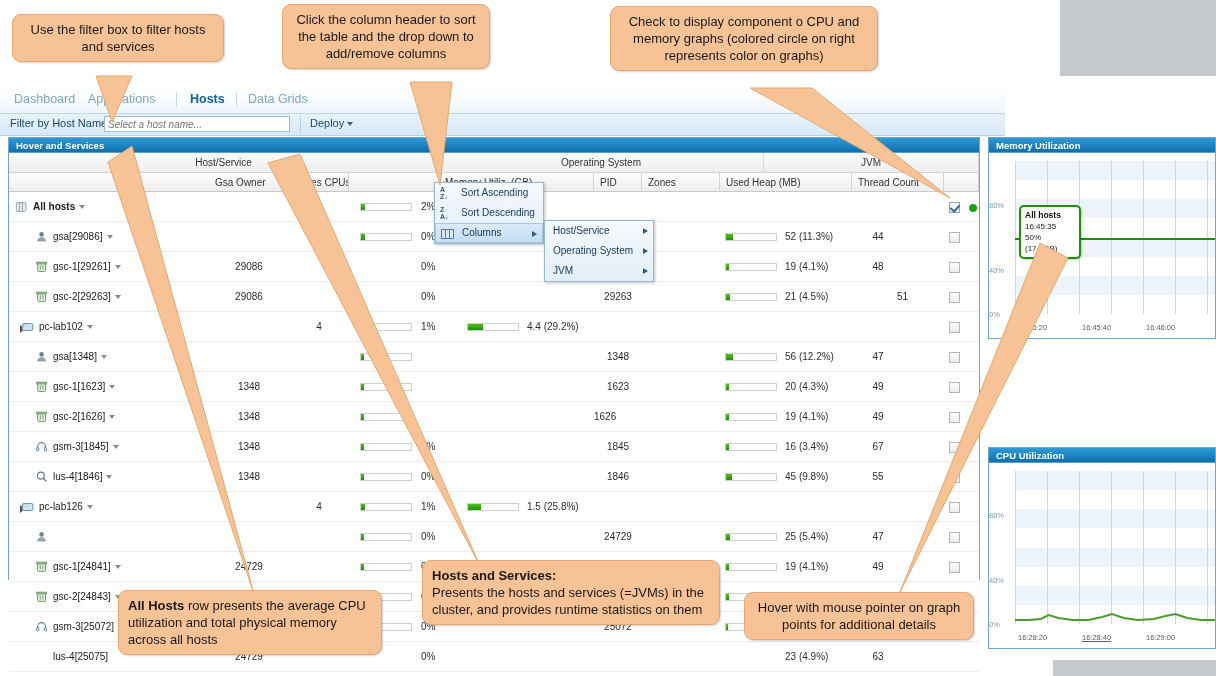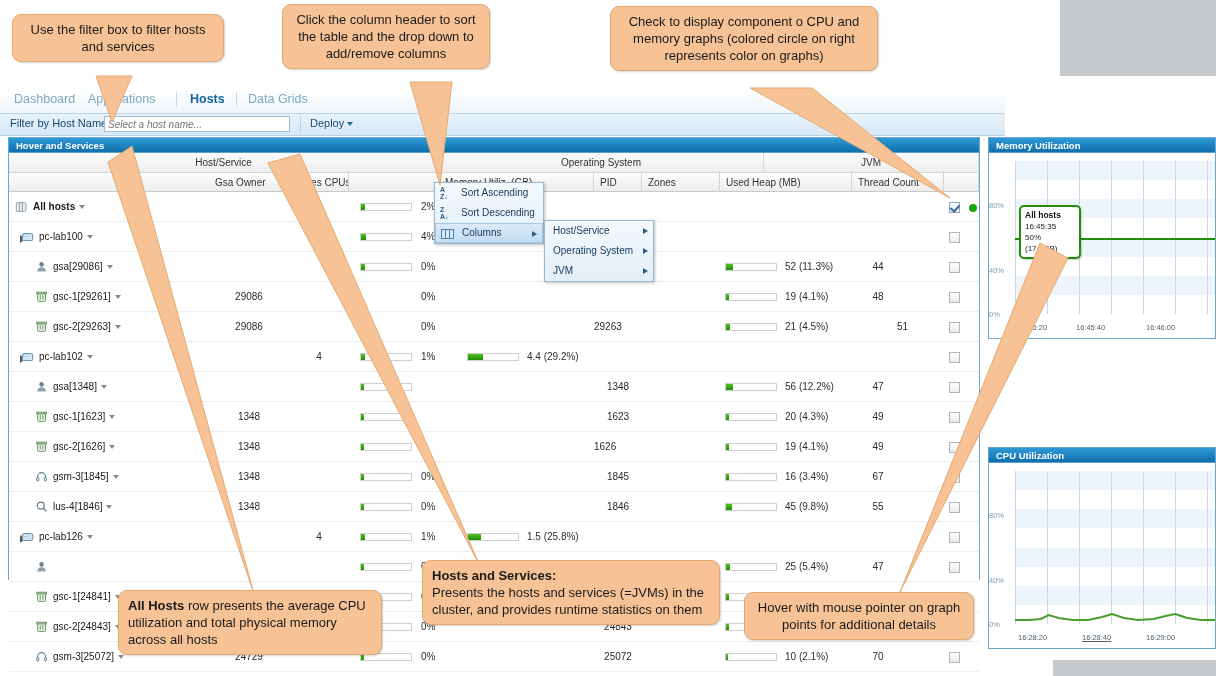--- a/index.html
+++ b/index.html
@@ -191,38 +191,20 @@
           <i style="width:8%"></i>
         </span>
         <span class="barlabel" style="left:412px;">2%</span>
         <span class="cell" style="left:585px;width:48px;text-align:center;"></span>
         <span class="cell" style="left:633px;width:78px;text-align:center;"></span>
         <span class="cell" style="left:843px;width:52px;text-align:center;"></span>
         <span class="chk on" style="left:940px;"></span>
         <span class="dot" style="left:960px;background:#17a30c;"></span>
       </div>
       <div class="row">
-        <span class="twisty"></span>
-        <span class="rowicon" style="left:12px;"><svg viewBox="0 0 16 16">
-            <rect x="1.5" y="4" width="12" height="8" rx="1.5" fill="#cfe4f3" stroke="#5d87a8"></rect>
-            <rect x="3" y="5.5" width="4" height="2" fill="#fff" stroke="#8aa9c1" stroke-width=".6"></rect>
-          </svg></span>
-        <span class="cell name-cell" style="left:30px;width:162px;">pc-lab100<span class="dd"></span></span>
-        <span class="cell" style="left:200px;width:80px;text-align:center;"></span>
-        <span class="cell" style="left:280px;width:60px;text-align:center;">4</span>
-        <span class="bar" style="left:351px;">
-          <i style="width:10%"></i>
-        </span>
-        <span class="barlabel" style="left:412px;">4%</span>
-        <span class="cell" style="left:585px;width:48px;text-align:center;"></span>
-        <span class="cell" style="left:633px;width:78px;text-align:center;"></span>
-        <span class="cell" style="left:843px;width:52px;text-align:center;"></span>
-        <span class="chk" style="left:940px;"></span>
-      </div>
-      <div class="row">
         <span class="rowicon" style="left:26px;"><svg viewBox="0 0 16 16">
             <circle cx="7.5" cy="5" r="2.6" fill="#6f8391"></circle>
             <path d="M2.5 13c0-3 2.3-4.6 5-4.6S12.5 10 12.5 13z" fill="#8fa3b1"></path>
           </svg></span>
         <span class="cell name-cell" style="left:44px;width:148px;">gsa[29086]<span class="dd"></span></span>
         <span class="cell" style="left:200px;width:80px;text-align:center;"></span>
         <span class="cell" style="left:280px;width:60px;text-align:center;"></span>
         <span class="bar" style="left:351px;">
           <i style="width:8%"></i>
         </span>
@@ -260,21 +242,21 @@
         <span class="rowicon" style="left:26px;"><svg viewBox="0 0 16 16">
             <rect x="3" y="4" width="9" height="9" rx="1" fill="#e9f3e6" stroke="#5c8a56"></rect>
             <rect x="2" y="2.5" width="11" height="2" fill="#bcd9b6" stroke="#5c8a56"></rect>
             <line x1="6" y1="6" x2="6" y2="11" stroke="#5c8a56"></line>
             <line x1="9" y1="6" x2="9" y2="11" stroke="#5c8a56"></line>
           </svg></span>
         <span class="cell name-cell" style="left:44px;width:148px;">gsc-2[29263]<span class="dd"></span></span>
         <span class="cell" style="left:200px;width:80px;text-align:center;">29086</span>
         <span class="cell" style="left:280px;width:60px;text-align:center;"></span>
         <span class="barlabel" style="left:412px;">0%</span>
-        <span class="cell" style="left:585px;width:48px;">29263</span>
+        <span class="cell" style="left:585px;width:48px;text-align:center;">29263</span>
         <span class="cell" style="left:633px;width:78px;text-align:center;"></span>
         <span class="bar" style="left:716px;">
           <i style="width:7%"></i>
         </span>
         <span class="barlabel" style="left:776px;">21 (4.5%)</span>
         <span class="cell" style="left:888px;width:52px;text-align:left;">51</span>
         <span class="chk" style="left:940px;"></span>
       </div>
       <div class="row">
         <span class="twisty"></span>
@@ -553,21 +535,21 @@
       <div class="vline" style="left:96px;"></div>
       <div class="vline" style="left:128px;"></div>
       <div class="vline" style="left:160px;"></div>
       <div class="vline" style="left:192px;"></div>
       <div class="series" style="top:50%;"></div>
     </div>
     <div class="axis-y" style="top:48px;">80%</div>
     <div class="axis-y" style="top:113px;">40%</div>
     <div class="axis-y" style="top:157px;">0%</div>
     <div class="axis-x" style="left:29px;">16:45:20</div>
-    <div class="axis-x" style="left:87px;">16:45:40</div>
+    <div class="axis-x" style="left:93px;">16:45:40</div>
     <div class="axis-x" style="left:157px;">16:46:00</div>
   </div>
 </div>
 
 <div id="tooltip">
   <div class="tt1">All hosts</div>
   <div class="tt2">16:45:35</div>
   <div class="tt2">50% (17.7GB)</div>
 </div>
 

